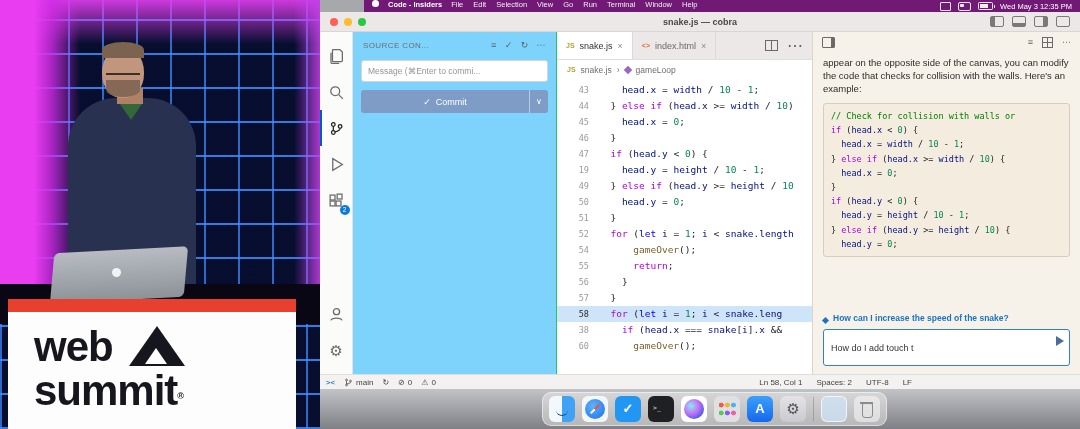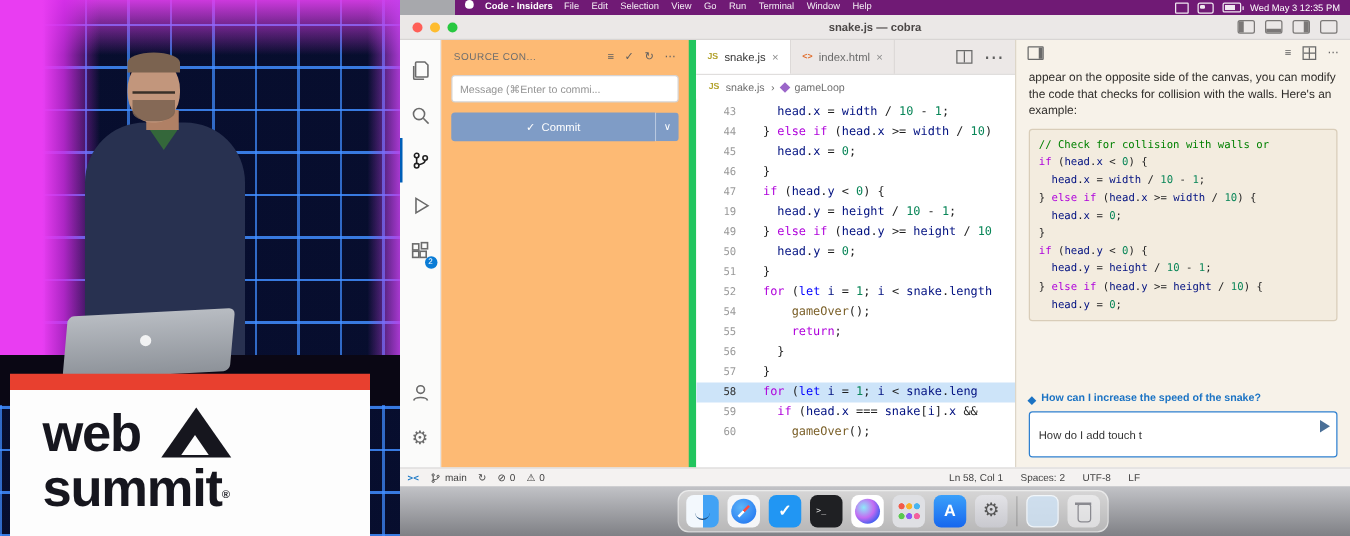--- a/index.html
+++ b/index.html
@@ -55,21 +55,21 @@
   .main{position:absolute;left:0;top:32px;right:0;height:342px;display:flex;background:#fff;}
   
   .activitybar{width:33px;flex:none;background:#fbfbfa;border-right:1px solid #e6e4e3;display:flex;flex-direction:column;align-items:center;padding:6px 0;box-sizing:border-box;}
   .ab-item{position:relative;width:33px;height:36px;display:flex;align-items:center;justify-content:center;color:#6b6b6b;}
   .ab-item.active{color:#1f1f1f;box-shadow:inset 2px 0 0 #005fb8;}
   .ab-item svg{width:17px;height:17px;stroke:currentColor;fill:none;stroke-width:1.2;}
   .ab-badge{position:absolute;right:3px;bottom:3px;min-width:10px;height:10px;border-radius:50%;background:#0a7cd6;color:#fff;font-size:6.5px;line-height:10px;text-align:center;}
   .ab-spacer{flex:1;}
   .ab-gear{font-size:15px;line-height:1;}
   
-  .sidebar{width:204px;flex:none;background:#fdba74;border-right:6px solid #22c55e;box-sizing:border-box;}
+  .sidebar{width:204px;flex:none;background:#7dd3fc;border-right:1px solid #22c55e;box-sizing:border-box;}
   .sc-header{height:26px;display:flex;align-items:center;padding:0 10px;font-size:8px;color:#6e6e6e;letter-spacing:.4px;gap:8px;}
   .sc-title{flex:1;}
   .sc-hic{color:#5f5f5f;font-size:9px;line-height:1;}
   .sc-msg{display:block;margin:2px 8px 0;width:calc(100% - 16px);height:22px;box-sizing:border-box;font-size:8.5px;padding:0 6px;border:1px solid #d6d3d2;border-radius:3px;color:#333;background:#fff;font-family:"Liberation Sans",sans-serif;}
   .sc-msg::placeholder{color:#949494;}
   .commit-row{margin:8px;display:flex;}
   .commit-main{flex:1;height:23px;background:#7f9cc6;color:#fff;font-size:9px;display:flex;align-items:center;justify-content:center;gap:5px;border-radius:3px 0 0 3px;cursor:default;}
   .commit-chev{width:18px;height:23px;background:#7f9cc6;border-left:1px solid rgba(255,255,255,.45);border-radius:0 3px 3px 0;color:#fff;display:flex;align-items:center;justify-content:center;font-size:8px;}
   
   .editor{flex:1;min-width:0;display:flex;flex-direction:column;background:#fff;}
@@ -366,21 +366,21 @@
             </div>
             <div class="code-line">
               <span class="ln">57</span>
               <span class="ct">  }</span>
             </div>
             <div class="code-line current">
               <span class="ln">58</span>
               <span class="ct">  <span class="tk-kw">for</span> (<span class="tk-st">let</span> <span class="tk-id">i</span> = <span class="tk-num">1</span>; <span class="tk-id">i</span> &lt; <span class="tk-id">snake</span>.<span class="tk-id">leng</span></span>
             </div>
             <div class="code-line">
-              <span class="ln">59</span>
+              <span class="ln">38</span>
               <span class="ct">    <span class="tk-kw">if</span> (<span class="tk-id">head</span>.<span class="tk-id">x</span> === <span class="tk-id">snake</span>[<span class="tk-id">i</span>].<span class="tk-id">x</span> &amp;&amp; </span>
             </div>
             <div class="code-line">
               <span class="ln">60</span>
               <span class="ct">      <span class="tk-fn">gameOver</span>();</span>
             </div>
           </div>
       </div>
 
       <div class="chat">

